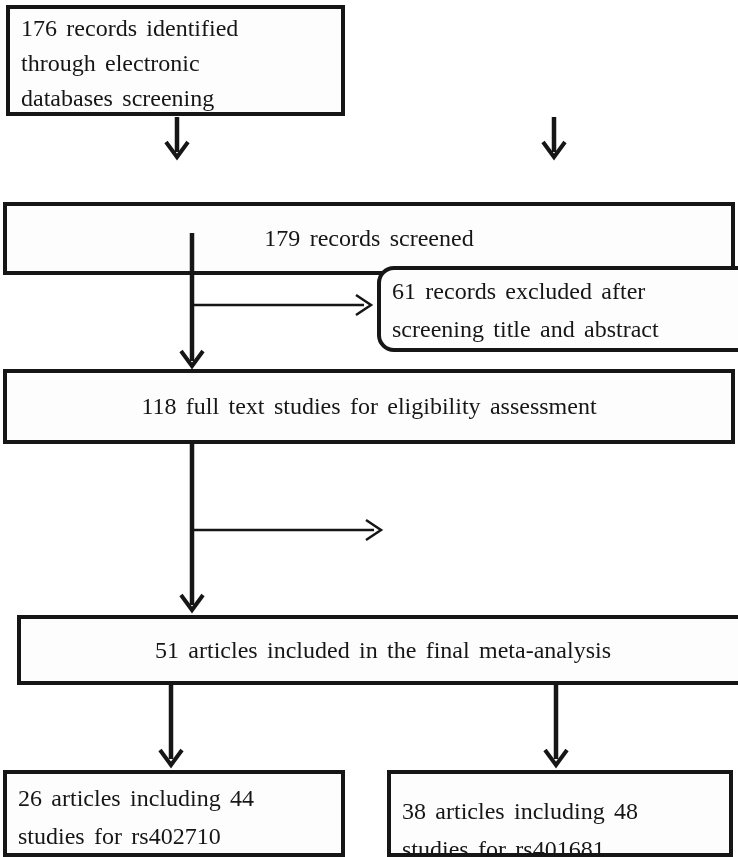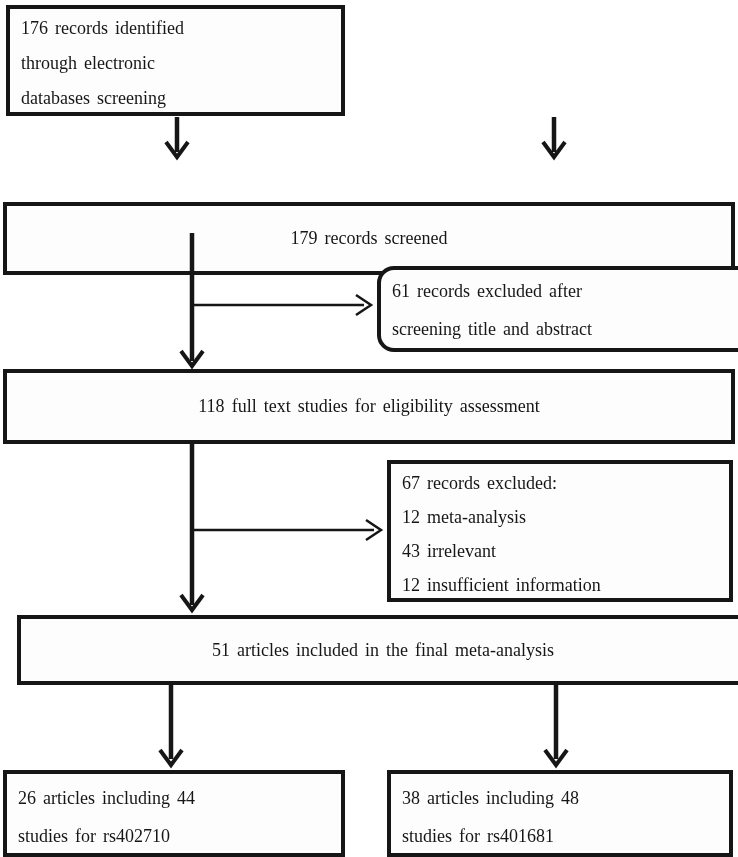--- a/index.html
+++ b/index.html
@@ -14,21 +14,21 @@
     background:var(--page_bg);
     font-family:"Liberation Serif", serif;
     color:var(--ink);
     overflow:hidden;
   }
   .fbox{
     position:absolute;
     box-sizing:border-box;
     border:4px solid var(--ink);
     background:var(--box_fill);
-    font-size:18px;
+    font-size:24px;
     word-spacing:0.14em;
     white-space:pre-line;
     overflow:hidden;
   }
   .fbox.textleft{padding:2px 8px 0 11px;}
   .fbox.center{
     display:flex;align-items:center;justify-content:center;
     text-align:center;
   }
   .lh35{line-height:35px;}
@@ -50,31 +50,27 @@
 databases screening</div>
 
 
   <div class="fbox center" style="left:3px;top:160px;width:732px;height:73px;margin-top:42px;">179 records screened</div>
 
   <div class="fbox textleft lh38" style="left:377px;top:266px;width:428px;height:86px;border-radius:17px;">61 records excluded after
 screening title and abstract</div>
 
   <div class="fbox center" style="left:3px;top:369px;width:732px;height:75px;">118 full text studies for eligibility assessment</div>
 
-  <div class="fbox textleft lh34" style="left:387px;top:460px;width:346px;height:142px;">67 records excluded:
-12 meta-analysis
-43 irrelevant
-12 insufficient information</div>
 
   <div class="fbox center" style="left:17px;top:615px;width:732px;height:70px;">51 articles included in the final meta-analysis</div>
 
   <div class="fbox textleft lh38" style="left:3px;top:770px;width:342px;height:87px;padding-top:5px;">26 articles including 44
 studies for rs402710</div>
 
-  <div class="fbox textleft lh38" style="left:387px;top:770px;width:346px;height:87px;padding-top:5px;">38 articles including 48
+  <div class="fbox textleft lh38" style="left:387px;top:770px;width:346px;height:87px;padding-top:18px;">38 articles including 48
 studies for rs401681</div>
 
   <svg class="connector-layer" width="738" height="857" viewBox="0 0 738 857">
 
     <g>
       <path d="M177,117 V152" stroke-width="4.5"></path>
       <path d="M166,142 L177,157 L188,142" stroke-width="4"></path>
     </g>
 
     <g>

